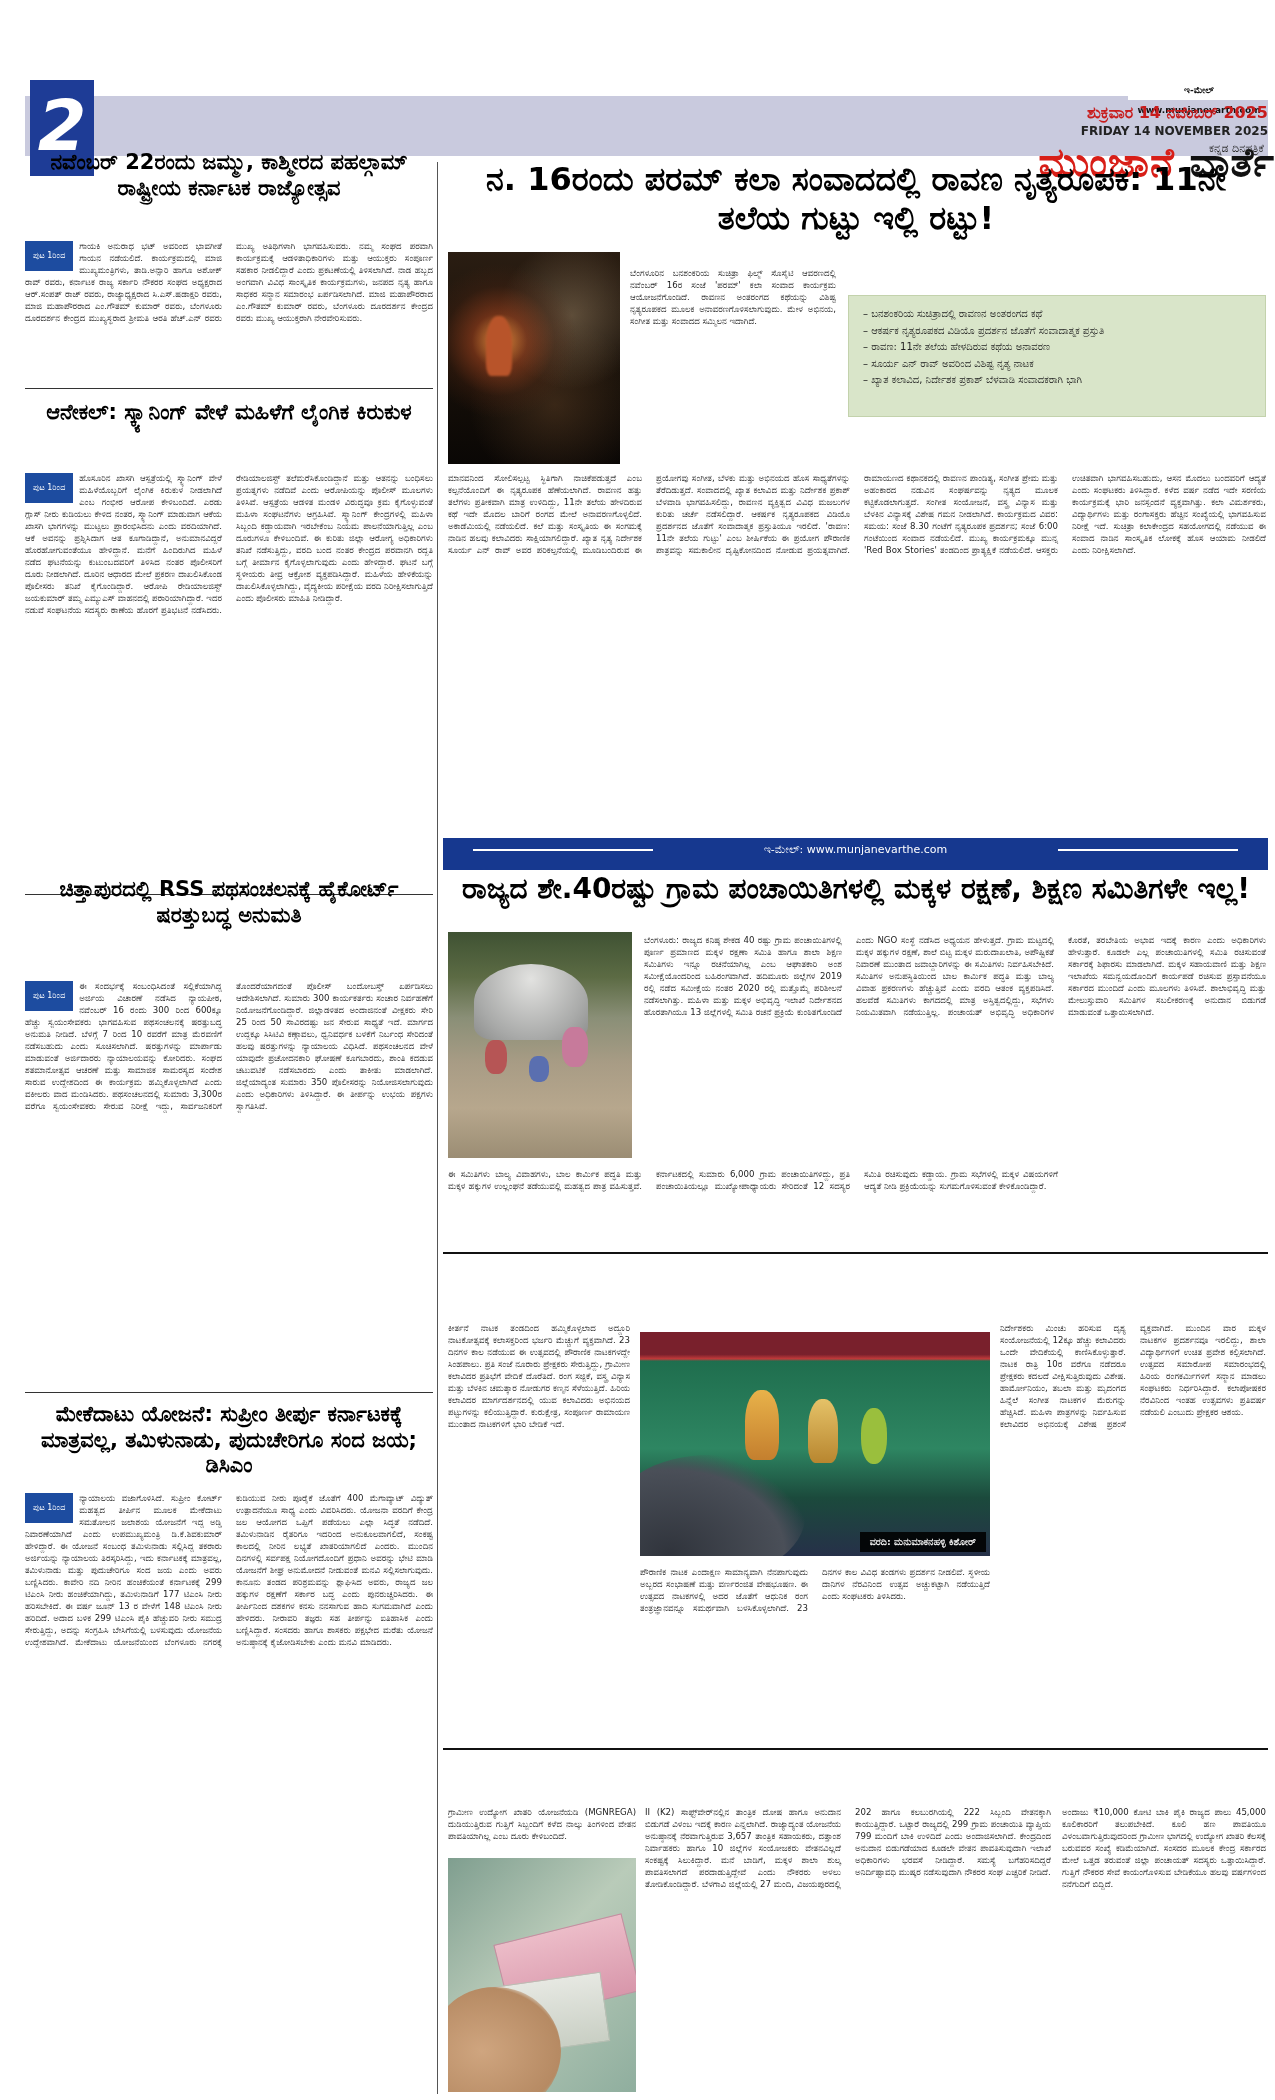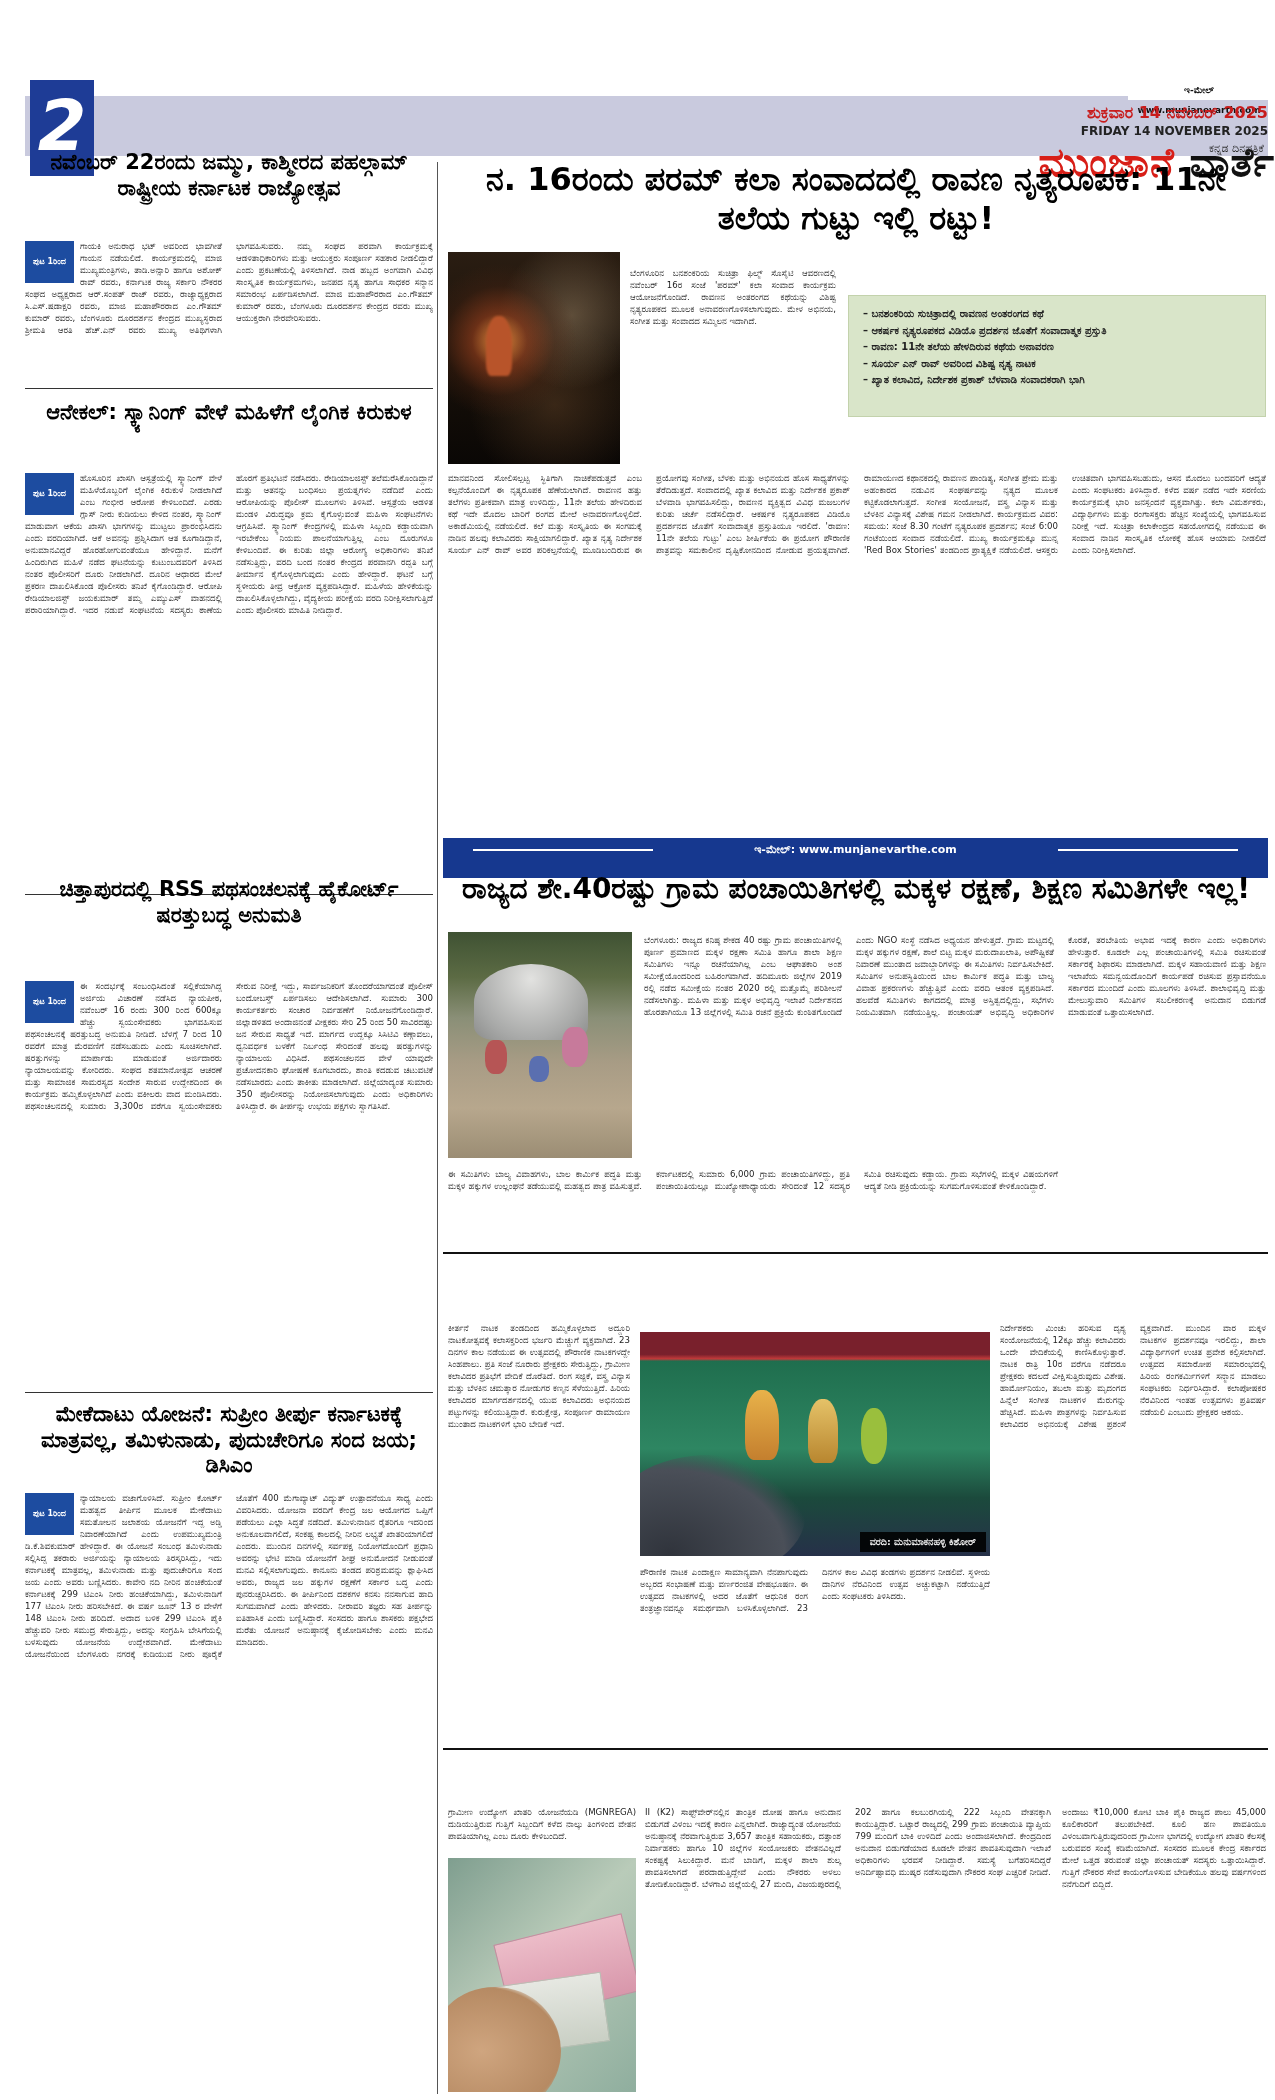--- a/index.html
+++ b/index.html
@@ -20,43 +20,43 @@
   .hdr-date-kn { position:absolute; left:1040px; top:103px; width:228px; text-align:right; font-size:16px; font-weight:bold; color:#c81c1c; }
   .hdr-date-en { position:absolute; left:1040px; top:124px; width:228px; text-align:right; font-size:12px; font-weight:bold; color:#222; }
 
   
   .vrule { position:absolute; left:437px; top:162px; width:1px; height:1932px; background:#555; }
   .hrule { position:absolute; height:1px; background:#333; }
   .lcol { left:25px; width:408px; }
 
   .headline { position:absolute; text-align:center; font-weight:bold; color:#000; line-height:1.22; }
   .h-left { font-size:21px; }
-  .tag { display:inline-block; background:#1d4ca0; color:#fff; font-size:8px; padding:15px 8px; margin:1px 6px 2px 0;
-         float:left; font-weight:bold; }
+  .tag { display:inline-block; background:#1d4ca0; color:#fff; font-size:8px; padding:9px 8px; margin:1px 6px 2px 0;
+         float:left; font-weight:normal; }
   .body-txt { position:absolute; font-size:8.6px; line-height:12px; text-align:justify; color:#1c1c1c; overflow:hidden; }
   .c2 { column-count:2; column-gap:14px; }
   .c3 { column-count:3; column-gap:14px; }
   .c4 { column-count:4; column-gap:14px; }
 
   
   .r1-head { left:445px; top:160px; width:822px; font-size:32px; }
   .photo { position:absolute; overflow:hidden; }
   .photo1 { left:448px; top:252px; width:172px; height:212px;
     background:
       radial-gradient(circle at 30% 42%, rgba(236,146,64,.95), rgba(170,70,32,.55) 16%, rgba(90,40,20,.25) 32%, transparent 45%),
       radial-gradient(circle at 72% 30%, rgba(210,180,140,.35), transparent 38%),
       radial-gradient(circle at 62% 72%, rgba(130,88,52,.35), transparent 46%),
       linear-gradient(180deg,#2a1d12 0%, #171009 55%, #0a0705 100%); }
   .photo1 .fig { position:absolute; left:22%; top:30%; width:26px; height:60px; background:#b8542a; border-radius:45% 45% 20% 20%; filter:blur(1px); }
   .greenbox { position:absolute; left:848px; top:295px; width:418px; height:122px; background:#d9e5c9; border:1px solid #c3d2ac;
-              padding:10px 14px; font-size:10px; line-height:1.65; color:#222; font-weight:bold; }
+              padding:10px 14px; font-size:10px; line-height:1.65; color:#222; font-weight:normal; }
 
   
-  .strip { position:absolute; left:443px; top:838px; width:825px; height:40px; background:#16388f; color:#fff;
-           font-size:11px; font-weight:bold; text-align:center; line-height:24px; }
+  .strip { position:absolute; left:443px; top:838px; width:825px; height:32px; background:#16388f; color:#fff;
+           font-size:11px; font-weight:normal; text-align:center; line-height:24px; }
   .strip:before, .strip:after { content:""; position:absolute; top:11px; width:180px; height:2px; background:#fff; }
   .strip:before { left:30px; } .strip:after { right:30px; }
 
   
   .r2-head { left:445px; top:872px; width:822px; font-size:28px; }
   .photo2 { left:448px; top:932px; width:184px; height:226px;
     background: linear-gradient(180deg,#3f5233 0%, #5c6b44 20%, #8a8f77 38%, #a89c85 58%, #b7a78d 78%, #9b8d74 100%); }
   .photo2 .umb { position:absolute; left:14%; top:14%; width:62%; height:34%;
     background:radial-gradient(ellipse at 50% 20%, #e2e2e0, #a8a9a8 70%, #8b8c8b); border-radius:50% 50% 18% 18%; }
   .photo2 .p-red { position:absolute; left:20%; top:48%; width:22px; height:34px; background:#b65555; border-radius:40%; }

